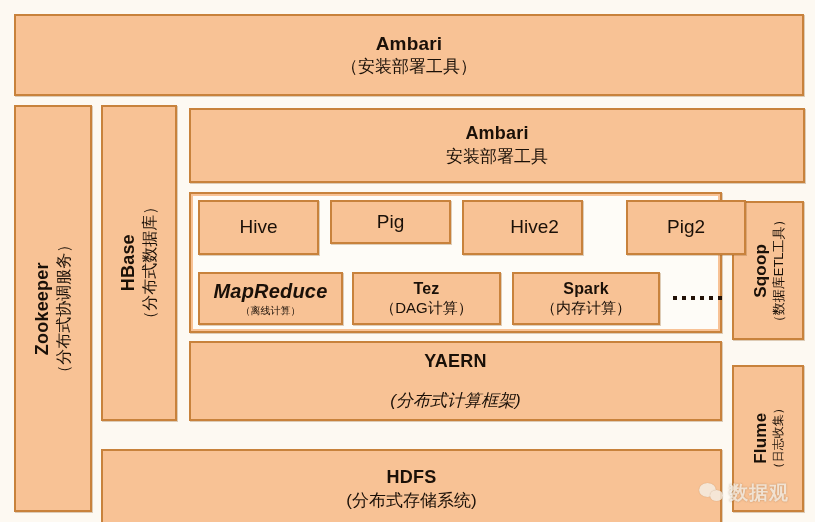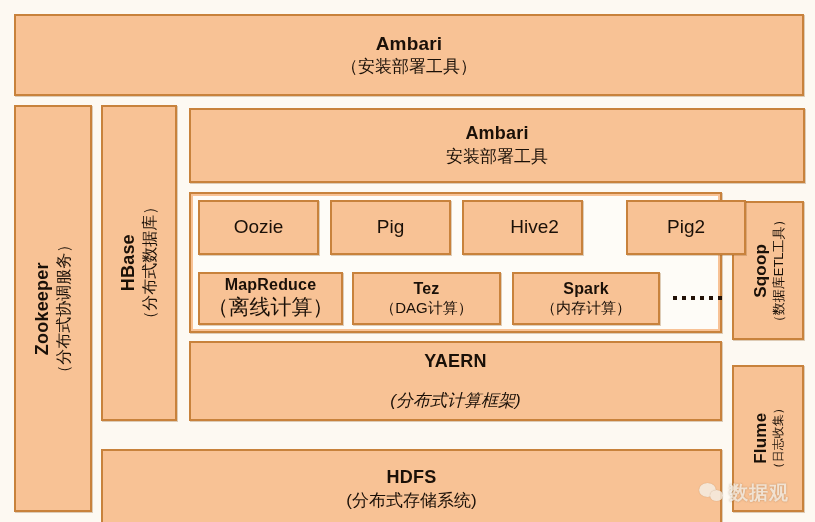--- a/index.html
+++ b/index.html
@@ -141,35 +141,35 @@
 
   <div class="box" style="left:189px; top:108px; width:616px; height:75px;">
     <div class="t1" style="font-size:18px;">Ambari</div>
     <div class="t2" style="font-size:17px; margin-top:3px;">安装部署工具</div>
   </div>
 
   <div class="frame" style="left:189px; top:192px; width:533px; height:141px;"></div>
   <div class="inner-white" style="left:193px; top:196px; width:525px; height:133px;"></div>
 
   <div class="box" style="left:198px; top:200px; width:121px; height:55px;">
-    <div class="t2" style="font-size:19px;">Oozie</div>
-  </div>
-  <div class="box" style="left:330px; top:200px; width:121px; height:55px;">
+    <div class="t2" style="font-size:19px;">Hive</div>
+  </div>
+  <div class="box" style="left:330px; top:200px; width:121px; height:44px;">
     <div class="t2" style="font-size:19px;">Pig</div>
   </div>
   <div class="box" style="left:462px; top:200px; width:121px; height:55px;padding-left:24px;">
     <div class="t2" style="font-size:19px;">Hive2</div>
   </div>
   <div class="box" style="left:594px; top:200px; width:120px; height:55px;margin-left:32px;">
     <div class="t2" style="font-size:19px;">Pig2</div>
   </div>
 
   <div class="box" style="left:198px; top:272px; width:145px; height:53px;">
-    <div class="t1" style="font-size:16px;">MapReduce</div>
-    <div class="t2" style="font-size:21px; margin-top:1px;font-family:Liberation Mono, monospace;">（离线计算）</div>
+    <div class="t1" style="font-size:20px;font-style:italic;">MapReduce</div>
+    <div class="t2" style="font-size:10px; margin-top:1px;">（离线计算）</div>
   </div>
   <div class="box" style="left:512px; top:272px; width:148px; height:53px;">
     <div class="t1" style="font-size:16px;">Spark</div>
     <div class="t2" style="font-size:15px; margin-top:1px;">（内存计算）</div>
   </div>
   <div class="box" style="left:352px; top:272px; width:149px; height:53px;">
     <div class="t1" style="font-size:16px;">Tez</div>
     <div class="t2" style="font-size:15px; margin-top:1px;">（DAG计算）</div>
   </div>
 

